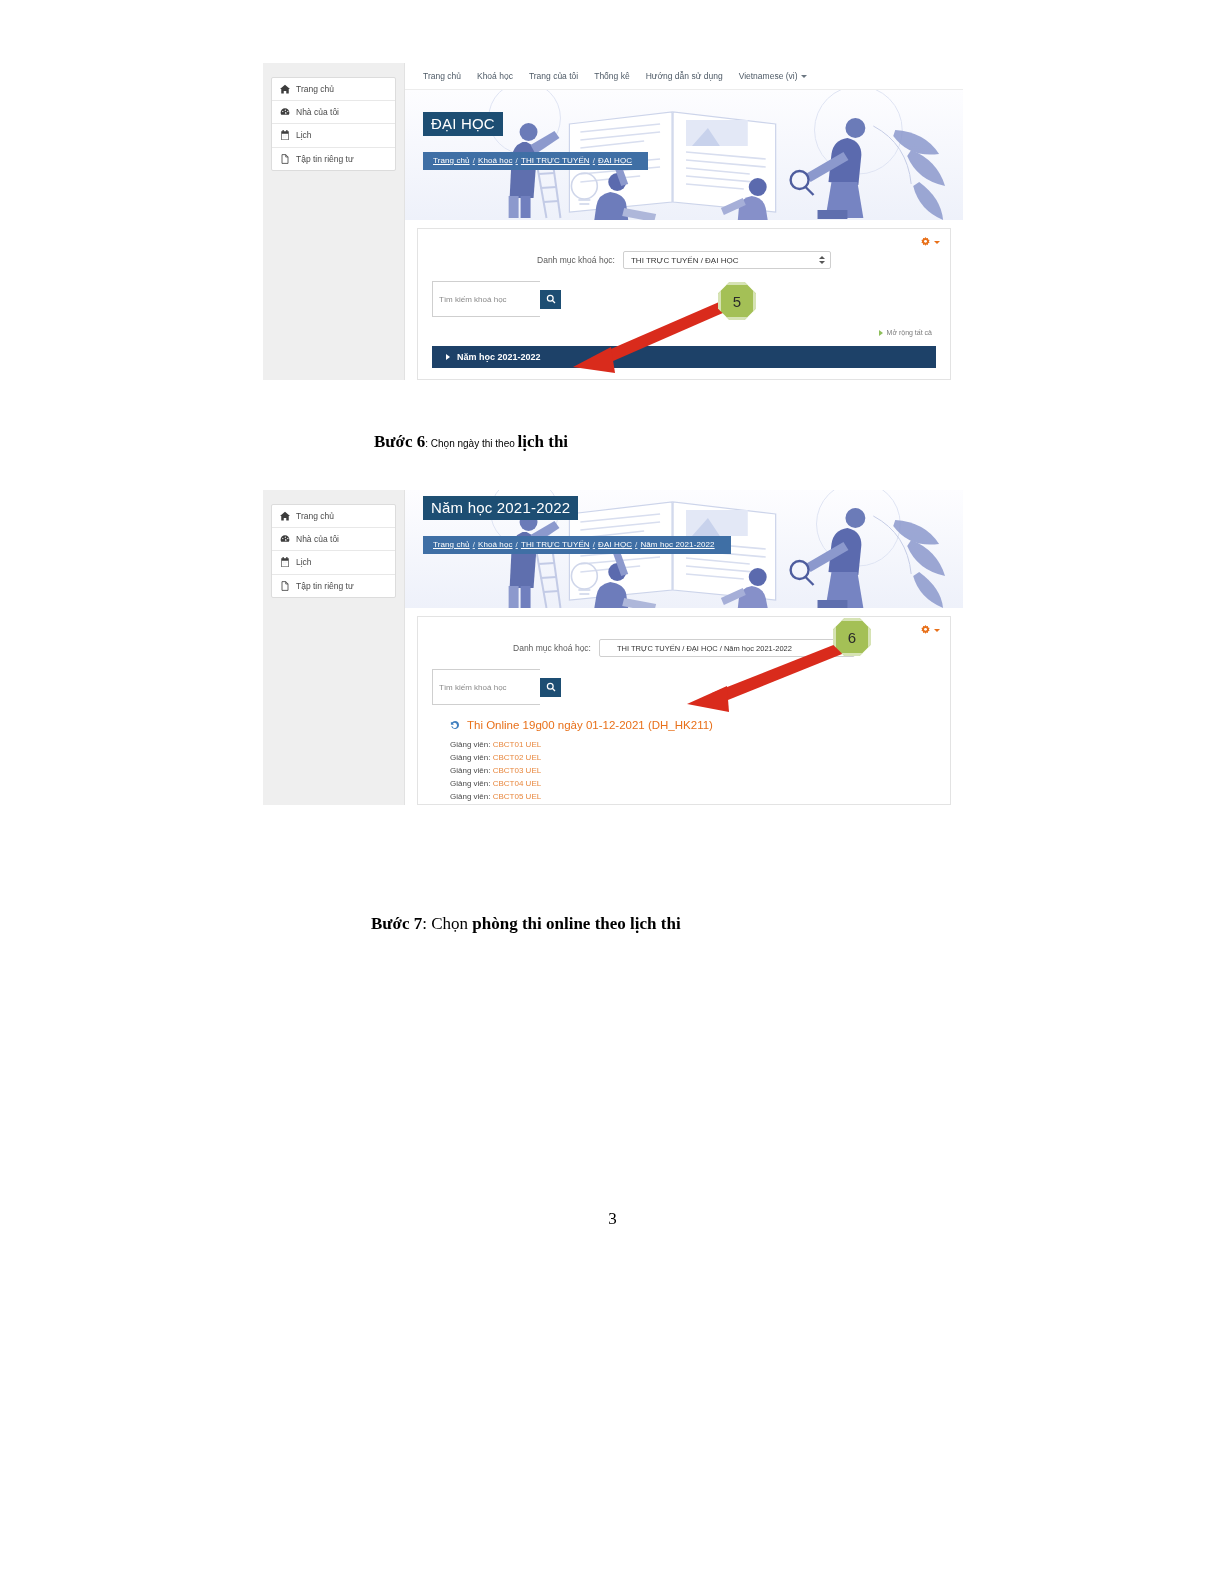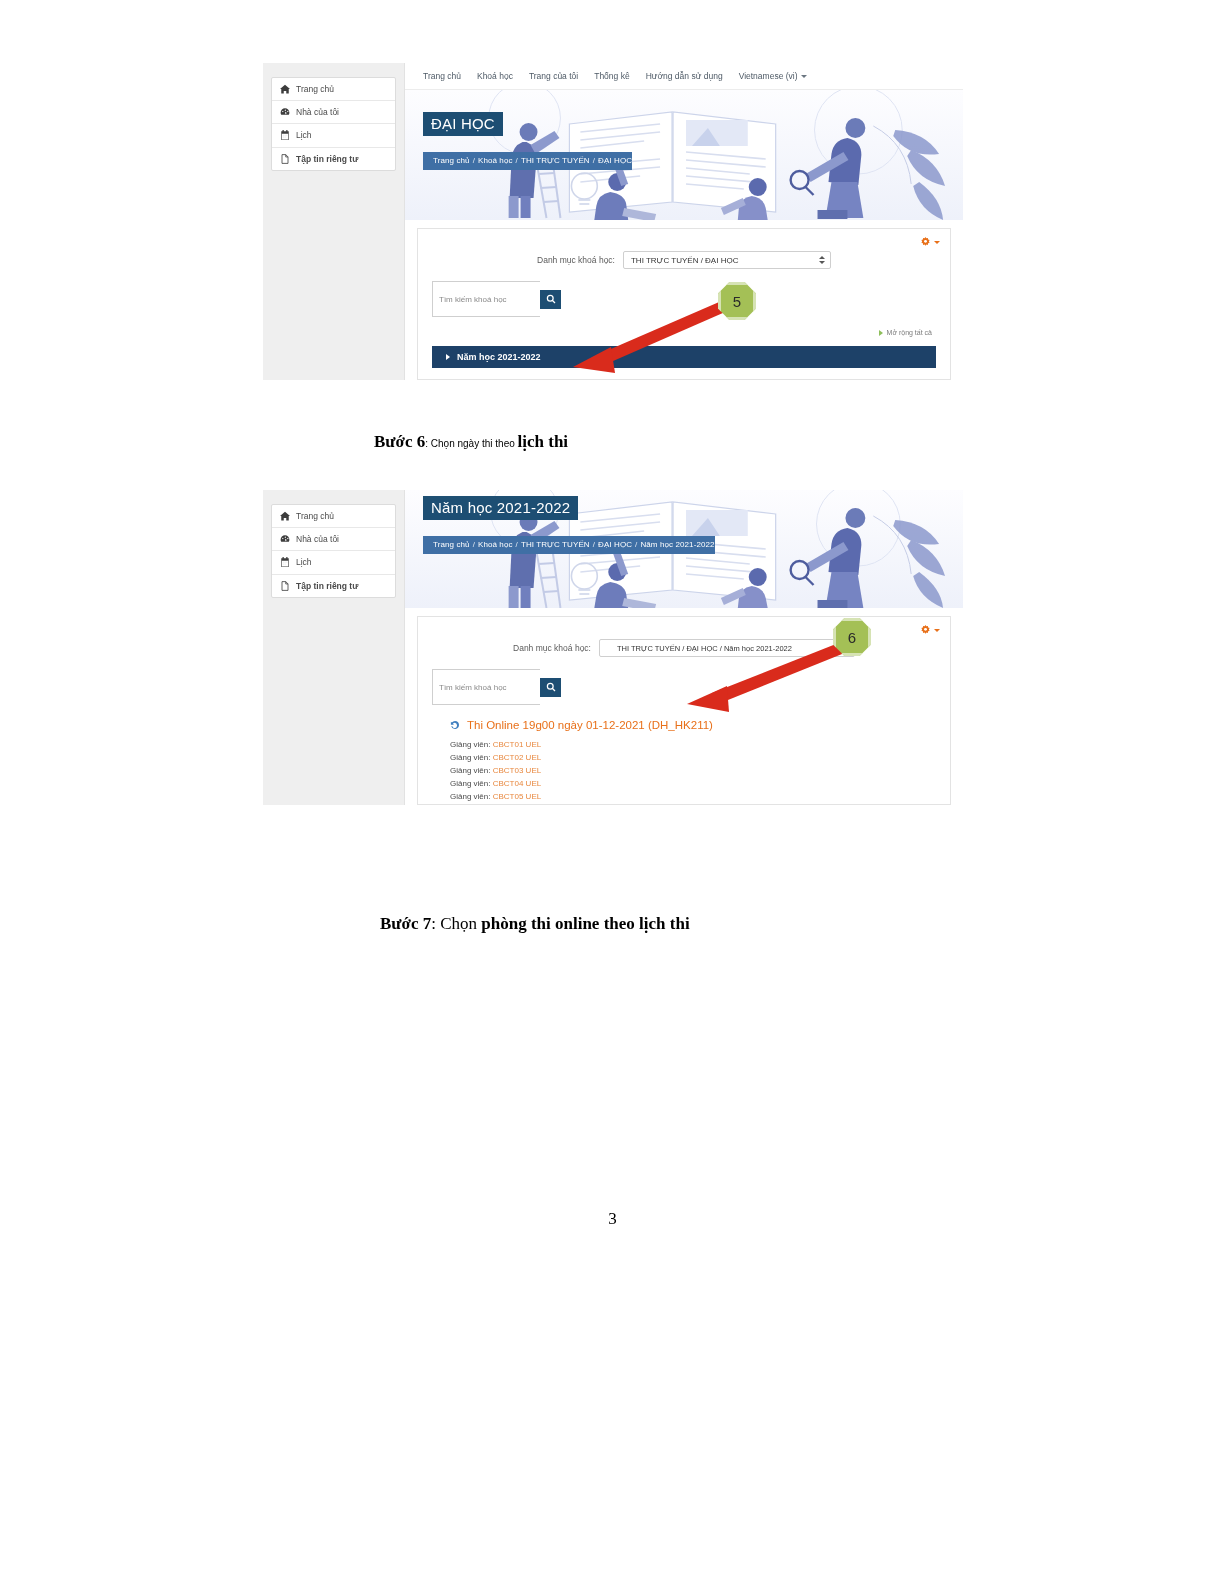--- a/index.html
+++ b/index.html
@@ -67,21 +67,21 @@
     align-items: center;
     gap: 6px;
     padding: 6px 8px;
     font-family: "Liberation Sans", sans-serif;
     font-size: 8.5px;
     color: #4a4a4a;
     border-bottom: 1px solid #e8e8e8;
     line-height: 1.2;
     white-space: nowrap;
   }
-  .navitem:last-child { border-bottom: none; font-weight: bold; }
+  .navitem:last-child { border-bottom: none; }
   .navitem .ic {
     width: 10px; height: 10px;
     flex: none;
     display: inline-flex;
     align-items: center;
     justify-content: center;
     color: #3d3d3d;
   }
   .navitem .ic svg { display: block; }
 
@@ -145,24 +145,25 @@
   }
   .banner.b2 .bantitle { top: 6px; font-size: 15px; }
 
   .crumbbar {
     position: absolute;
     left: 18px; top: 62px;
     background: #3f6fa5;
     color: #ffffff;
     font-family: "Liberation Sans", sans-serif;
     font-size: 8px;
-    padding: 4px 0 5px 10px;
+    padding: 4px 16px 5px 10px;
     white-space: nowrap;
     z-index: 4;
     letter-spacing: .1px;
+    text-decoration: underline;
   }
   .banner.b2 .crumbbar { top: 46px; }
   .crumbbar .sep { opacity: .85; margin: 0 3px; }
 
   
   .cardwrap {
     flex: 1 1 auto;
     min-height: 0;
     padding: 8px 12px 0 12px;
     box-sizing: border-box;
@@ -360,21 +361,21 @@
   .caption {
     position: absolute;
     font-family: "Liberation Serif", serif;
     font-size: 17px;
     color: #000;
     white-space: nowrap;
     line-height: 1;
   }
   .caption b { font-weight: bold; }
   .cap6 { left: 374px; top: 433px; }
-  .cap7 { left: 380px; top: 915px; }
+  .cap7 { left: 371px; top: 915px; }
   .cap-sans { font-family: "Liberation Sans", sans-serif; font-size: 10px; }
 
   .pagenum {
     position: absolute;
     left: 0; right: 0;
     top: 1209px;
     text-align: center;
     font-family: "Liberation Serif", serif;
     font-size: 17px;
     color: #000;

